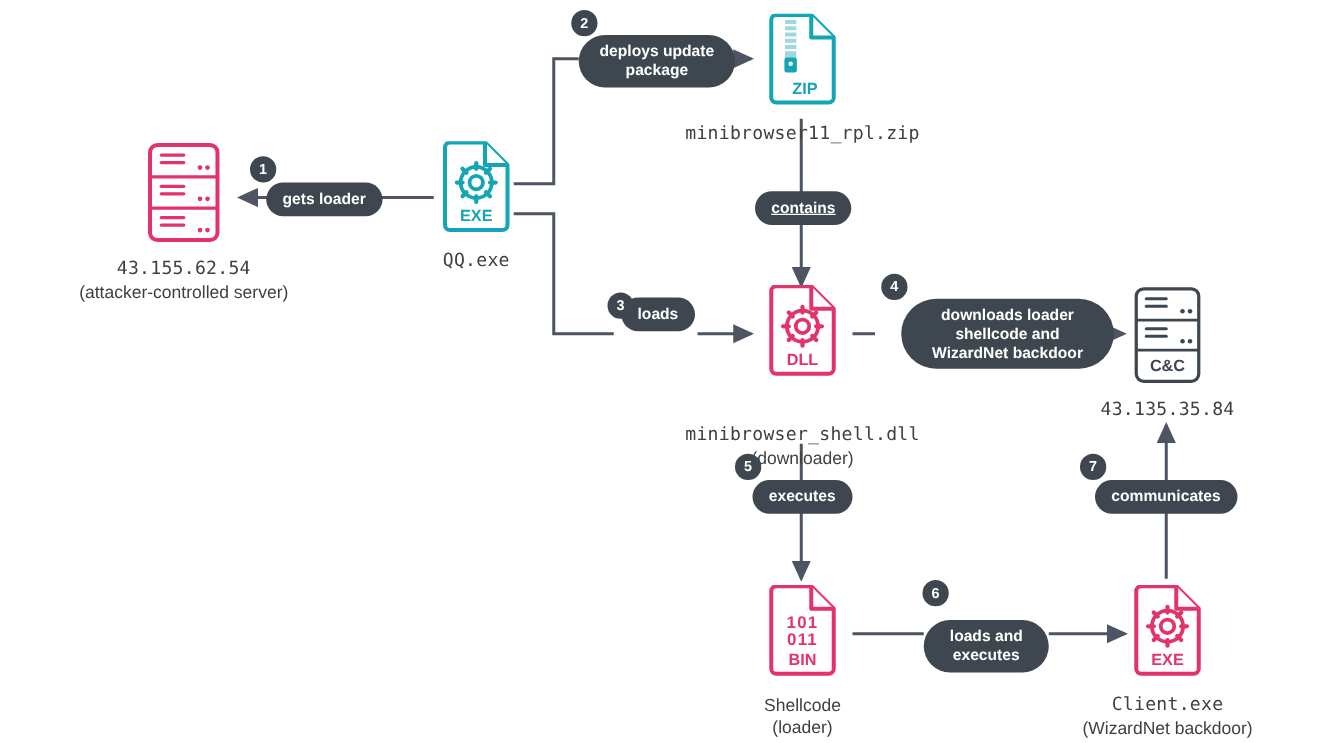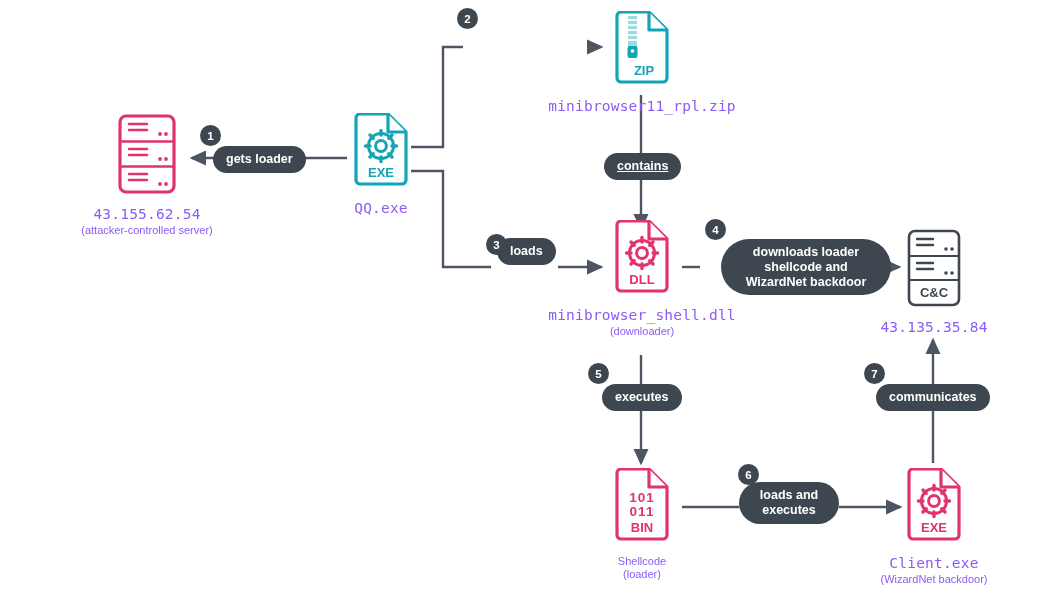--- a/index.html
+++ b/index.html
@@ -35,29 +35,29 @@
     align-items: center;
   }
   .icon-box {
     position: relative;
   }
   .caption {
     margin-top: 7px;
     text-align: center;
     font-family: "DejaVu Sans Mono", monospace;
     font-size: 14.5px;
-    color: #8b5cf6;
+    color: #404040;
     letter-spacing: 0.2px;
     white-space: nowrap;
     line-height: 1.22;
   }
   .caption .sub {
     display: block;
     font-family: "Liberation Sans", sans-serif;
-    font-size: 11px;
+    font-size: 14px;
     letter-spacing: 0;
   }
 
   
   .pill {
     position: absolute;
     background: #3e4750;
     color: #ffffff;
     border-radius: 999px;
     font-family: "Liberation Sans", sans-serif;
@@ -201,21 +201,21 @@
           <circle cx="19.5" cy="40" r="1.8" fill="#fff"></circle>
         </g>
         <text x="31" y="64" text-anchor="middle" font-family="Liberation Sans, sans-serif" font-size="13" font-weight="bold" fill="#13A5B5">ZIP</text>
       </svg>
     </div>
     <div class="caption">
       <span>minibrowser11_rpl.zip</span>
     </div>
   </div>
 
-  <div class="node" style="left:611px; top:220px; width:62px;">
+  <div class="node" style="left:611px; top:228px; width:62px;gap:24px;">
     <div class="icon-box">
       <svg width="58" height="76" viewBox="0 0 58 76">
         <path d="M4,5 a4,4 0 0 1 4,-4 L36,1 L54,19 L54,67 a4,4 0 0 1 -4,4 L8,71 a4,4 0 0 1 -4,-4 Z" fill="#fff" stroke="#E2336B" stroke-width="3.2" stroke-linejoin="round"></path>
         <path d="M36,1 L36,19 L54,19" fill="#fff" stroke="#E2336B" stroke-width="3.2" stroke-linejoin="round"></path>
         <g transform="translate(29,33)">
           <circle r="12.5" fill="none" stroke="#E2336B" stroke-width="3"></circle>
           <circle r="5.4" fill="none" stroke="#E2336B" stroke-width="3"></circle>
           <g stroke="#E2336B" stroke-width="3.4" stroke-linecap="round">
             <line x1="0" y1="-15.5" x2="0" y2="-11"></line>
             <line x1="0" y1="11" x2="0" y2="15.5"></line>
@@ -303,34 +303,36 @@
     <div class="caption">
       <span>Client.exe</span>
       <span class="sub">(WizardNet backdoor)</span>
     </div>
   </div>
 
   <div class="step" style="left:200px; top:125px;">1</div>
   <div class="pill" style="left:213px; top:146px;">gets loader</div>
 
   <div class="step" style="left:457px; top:8px;">2</div>
+  <div class="pill" style="left:463px; top:28px; width:125px;">deploys update
+package</div>
 
   <div class="pill" style="left:604px; top:153px;text-decoration:underline;">contains</div>
 
   <div class="step" style="left:486px; top:234px;">3</div>
   <div class="pill" style="left:497px; top:238px;">loads</div>
 
   <div class="step" style="left:705px; top:219px;">4</div>
   <div class="pill" style="left:721px; top:239px; width:170px;">downloads loader
 shellcode and
 WizardNet backdoor</div>
 
   <div class="step" style="left:588px; top:363px;">5</div>
   <div class="pill" style="left:602px; top:384px;">executes</div>
 
   <div class="step" style="left:738px; top:464px;">6</div>
-  <div class="pill" style="left:739px; top:482px; width:100px;text-align:center;">loads and
+  <div class="pill" style="left:739px; top:496px; width:100px;text-align:center;">loads and
 executes</div>
 
   <div class="step" style="left:864px; top:363px;">7</div>
   <div class="pill" style="left:876px; top:384px;">communicates</div>
 
 </div>
 
 </body></html>

